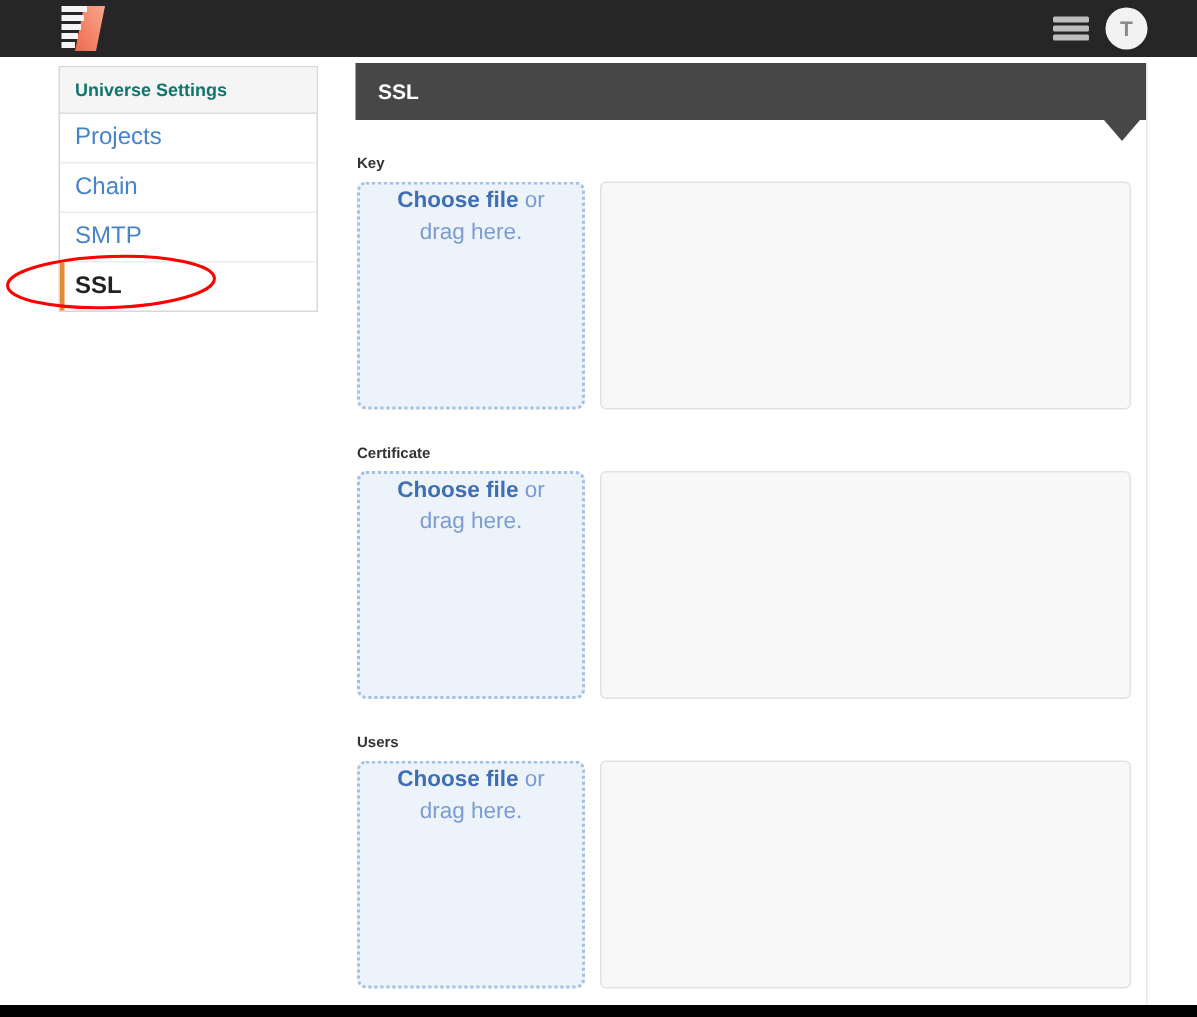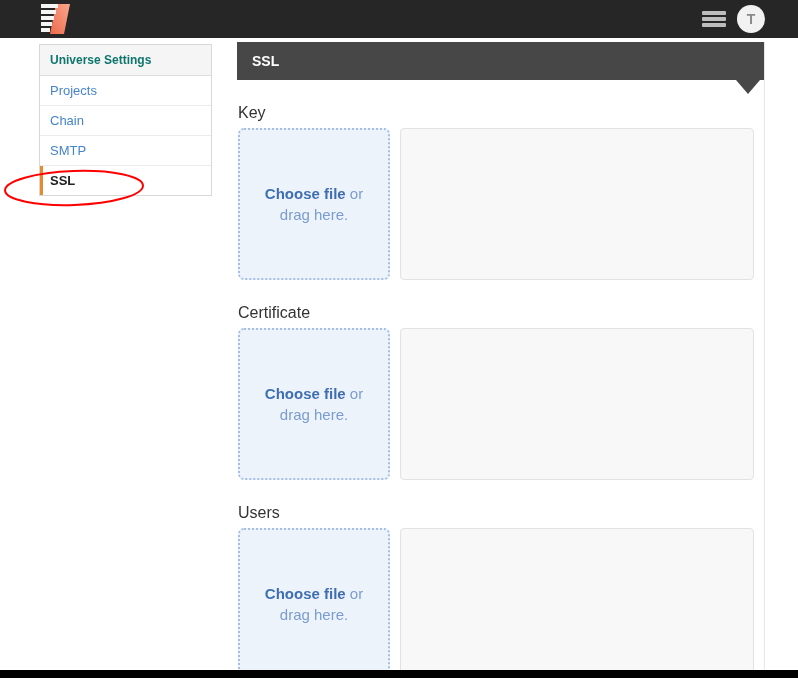--- a/index.html
+++ b/index.html
@@ -30,21 +30,21 @@
   .sidebar {
     position:absolute; left:39px; top:44px; width:173px;
     background:#fff; border:1px solid #d8d8d8;
   }
   .sidebar-title {
     background:#f5f5f5; border-bottom:1px solid #ddd;
     font-size:12px; font-weight:bold; color:#0f766e;
     padding:8px 10px;
   }
   .side-item {
-    display:block; font-size:13px; color:#4684c9; text-decoration:none;
+    display:block; font-size:16px; color:#4684c9; text-decoration:none;
     padding:7px 10px; border-bottom:1px solid #ececec; cursor:pointer;
   }
   .side-item:last-child { border-bottom:none; }
   .side-item.active {
     color:#222; font-weight:bold;
     border-left:3px solid #e78a2e; padding-left:7px;
   }
 
   
   .annotation { position:absolute; left:0; top:166px; pointer-events:none; }
@@ -60,26 +60,26 @@
     padding-left:15px;
   }
   .panel-caret {
     position:absolute; top:38px; right:4px; width:0; height:0;
     border-left:12px solid transparent; border-right:12px solid transparent;
     border-top:14px solid #474747;
   }
   .panel-body { padding:24px 10px 0 1px; }
 
   .section { margin-bottom:24px; }
-  .section-label { font-size:16px; font-weight:normal; color:#333; margin-bottom:6px; }
+  .section-label { font-size:10px; font-weight:bold; color:#333; margin-bottom:6px; }
   .section-row { display:flex; gap:10px; }
   .dropzone {
     width:152px; height:152px; flex:0 0 152px;
     background:#ecf3fa; border:2px dotted #a3bfe3; border-radius:6px;
-    display:flex; align-items:center; justify-content:center; text-align:center;
+    display:flex; justify-content:center; text-align:center;
     cursor:pointer;
   }
   .dropzone-text { width:118px; font-size:15px; line-height:1.4; color:#7b9cd1; }
   .dropzone-text .cf { font-weight:bold; color:#3e6eb4; }
   .file-content {
     flex:1 1 auto; height:152px;
     background:#f8f8f8; border:1px solid #e2e2e2; border-radius:4px;
     resize:none; font-family:"Liberation Mono", monospace; font-size:12px; padding:6px;
     outline:none;
   }

